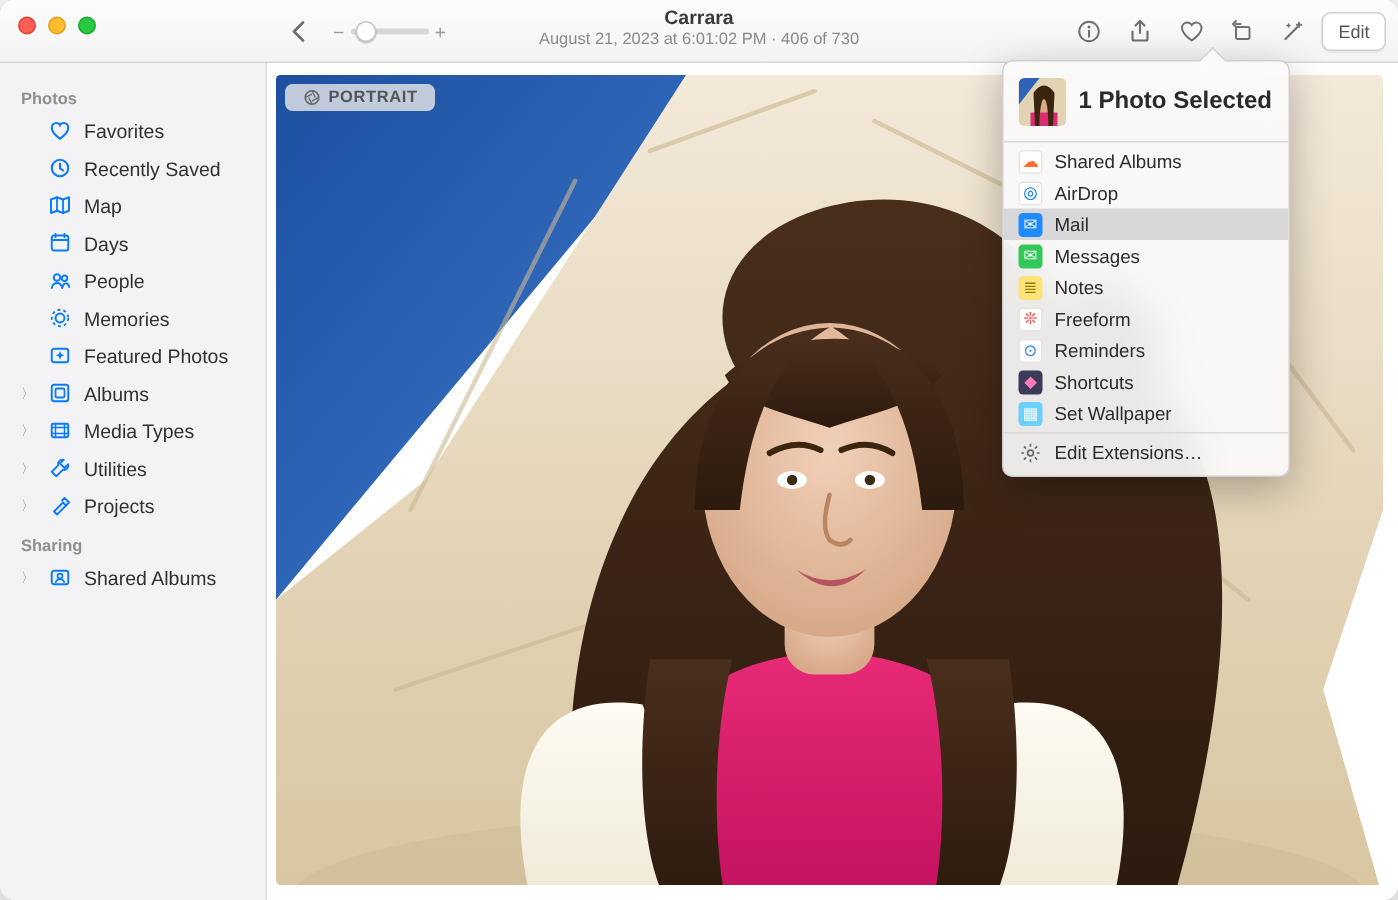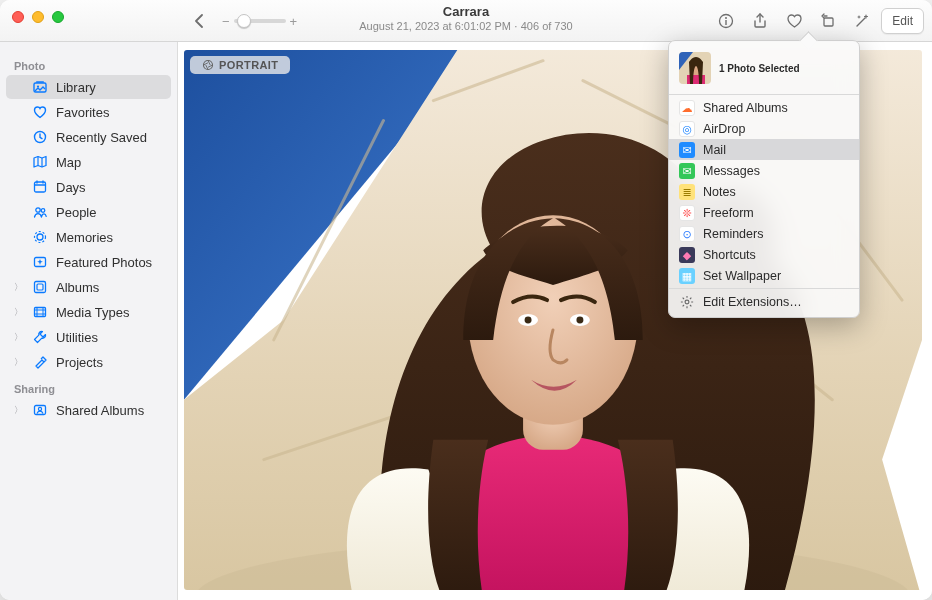--- a/index.html
+++ b/index.html
@@ -35,21 +35,21 @@
   .photo{position:absolute;top:8px;left:6px;right:10px;bottom:10px;border-radius:3px;overflow:hidden;}
   .photo svg{width:100%;height:100%;display:block;}
   .badge{position:absolute;top:14px;left:12px;display:inline-flex;align-items:center;gap:5px;background:#e9e9e9cc;backdrop-filter:blur(4px);color:#555;font-size:11px;font-weight:700;letter-spacing:.4px;border-radius:5px;padding:3px 12px;}
   .badge .icon{width:12px;height:12px;}
   
   .share-menu{position:absolute; top:40px; right:72px; width:192px; background:#fafafaeb; backdrop-filter:blur(12px); border:1px solid #cfcfcf; border-radius:7px; box-shadow:0 8px 28px rgba(0,0,0,.28); padding:5px 0 5px 0; z-index:50;}
   .share-menu::before{content:"";position:absolute;top:-7px;right:44px;width:12px;height:12px;background:#fafafa;border-left:1px solid #cfcfcf;border-top:1px solid #cfcfcf;transform:rotate(45deg);}
   .share-header{display:flex;align-items:center;gap:8px;padding:6px 10px 8px 10px;}
   .share-thumb{width:32px;height:32px;border-radius:4px;overflow:hidden;flex:0 0 32px;}
   .share-thumb svg{width:100%;height:100%;display:block;}
-  .share-title{font-size:10px;font-weight:700;color:#2a2a2a;}
+  .share-title{font-size:16px;font-weight:700;color:#2a2a2a;}
   .share-sep{height:1px;background:#d9d9d9;margin:2px 0;}
   .menu-item{display:flex;align-items:center;gap:8px;height:21px;padding:0 10px;color:#2b2b2b;font-size:12.5px;}
   .menu-item.highlight{background:#d8d8da;}
   .menu-item .mi-icon{width:16px;height:16px;border-radius:3px;display:flex;align-items:center;justify-content:center;}
   .mi-gear{width:16px;height:16px;color:#6a6a6a;flex:0 0 16px;display:flex;align-items:center;justify-content:center;}
   svg{display:block;}
 </style>
 </head>
 <body>
 
@@ -118,32 +118,21 @@
       </div>
       <div class="edit-btn">
           <span>Edit</span>
         </div>
     </div>
   </div>
 
   <div class="body">
 
     <div class="sidebar" id="sidebar">
-        <div class="group-label">Photo</div>
-        <div class="sb-item active">
-          <span class="icon">
-            <svg width="16" height="16" viewBox="0 0 16 16">
-              <rect x="2" y="4" width="12" height="9" rx="1.5" stroke="#0a7aff" stroke-width="1.4" fill="none"></rect>
-              <rect x="4" y="2.3" width="8" height="1.4" rx=".7" fill="#0a7aff"></rect>
-              <circle cx="6" cy="7.5" r="1.1" fill="#0a7aff"></circle>
-              <path d="M3 12l3-3 2 2 3-3 2 2" stroke="#0a7aff" stroke-width="1.3" fill="none"></path>
-            </svg>
-          </span>
-          <span>Library</span>
-        </div>
+        <div class="group-label">Photos</div>
         <div class="sb-item">
           <span class="icon">
             <svg width="16" height="16" viewBox="0 0 16 16">
               <path d="M8 13.5S2.5 9.8 2.5 6.1C2.5 4.3 3.9 3 5.6 3c1 0 2 .5 2.4 1.4C8.4 3.5 9.4 3 10.4 3c1.7 0 3.1 1.3 3.1 3.1 0 3.7-5.5 7.4-5.5 7.4z" stroke="#0a7aff" stroke-width="1.4" fill="none"></path>
             </svg>
           </span>
           <span>Favorites</span>
         </div>
         <div class="sb-item">
           <span class="icon">

